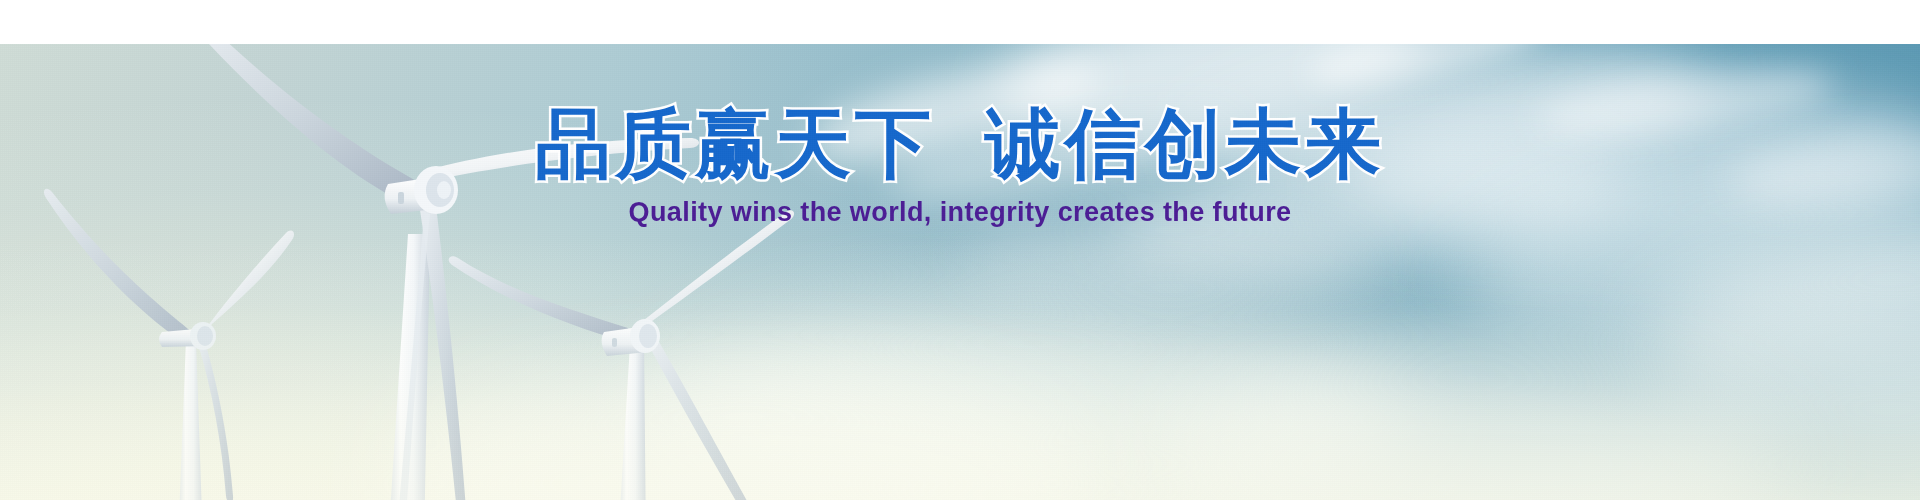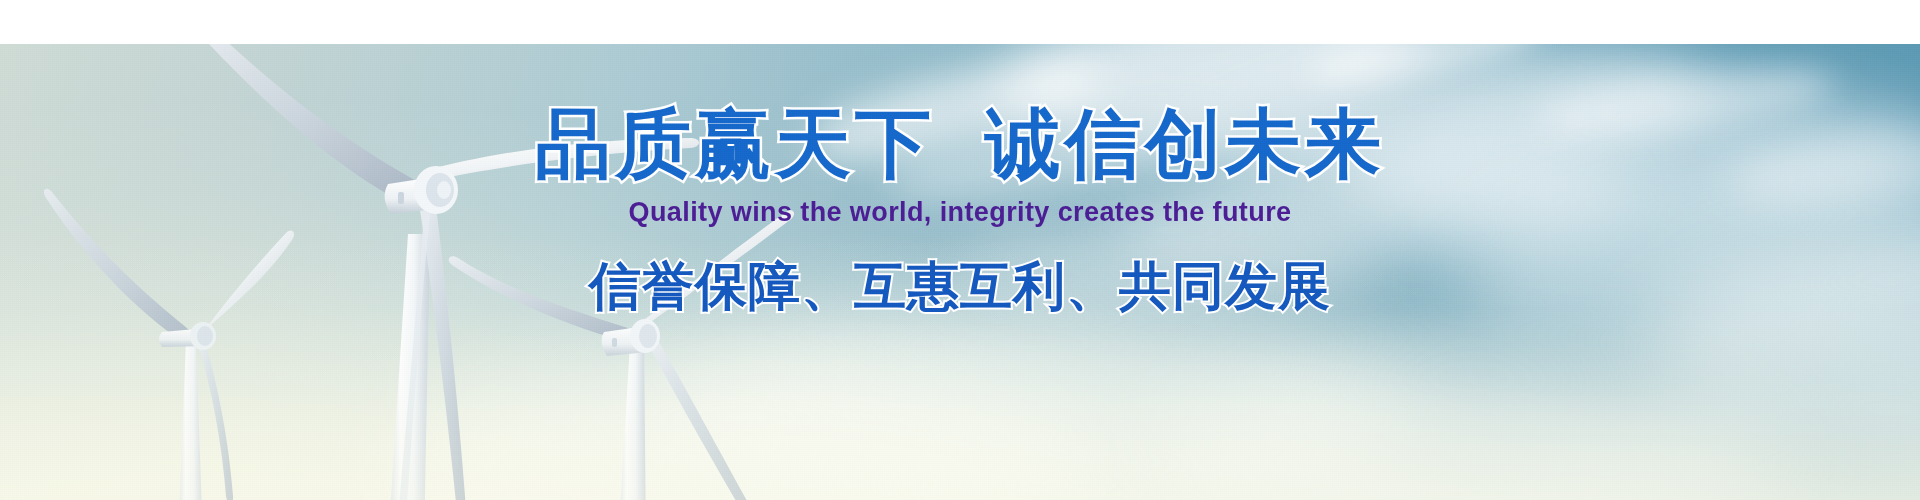--- a/index.html
+++ b/index.html
@@ -266,17 +266,16 @@
         <ellipse cx="648" cy="292" rx="9" ry="12" fill="#dee6ed"></ellipse>
       </g>
     </svg>
   </div>
 
   <div class="sky-haze-bottom" style="opacity:.55;"></div>
 
   <div class="copy">
     <h1 class="headline">品质赢天下  诚信创未来</h1>
     <p class="subline">Quality wins the world, integrity creates the future</p>
-    <p class="tagline">信誉保障、互惠互利、共同发展</p>
   </div>
 
   <div class="grain"></div>
 </div>
 
 </body></html>

